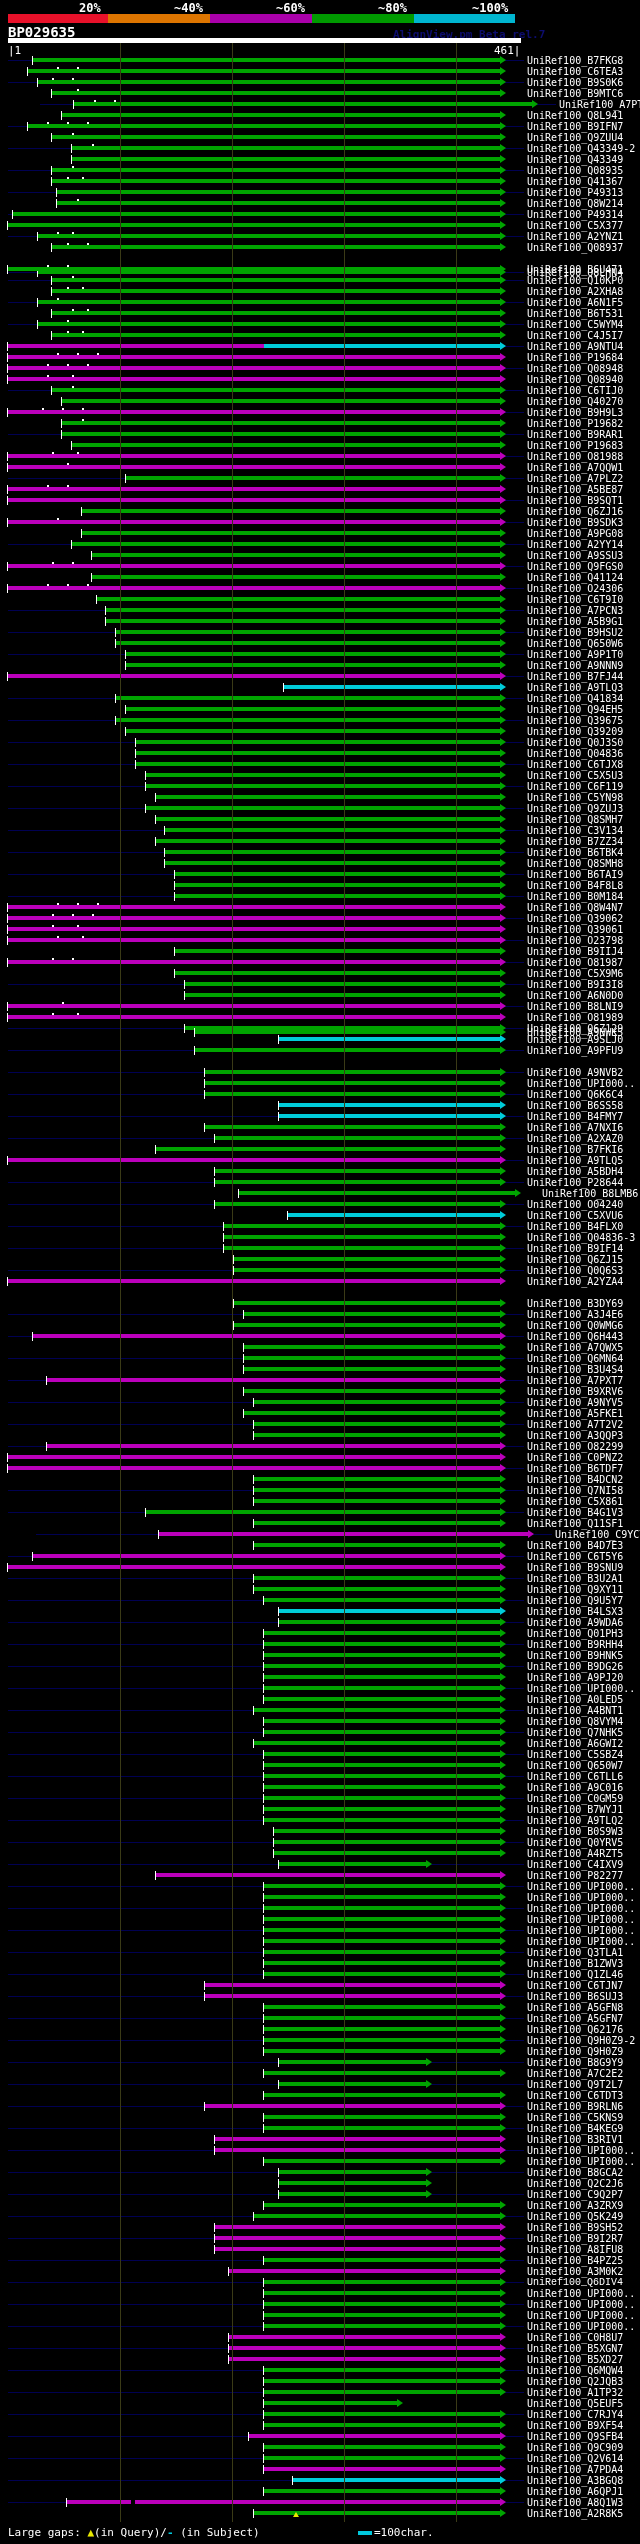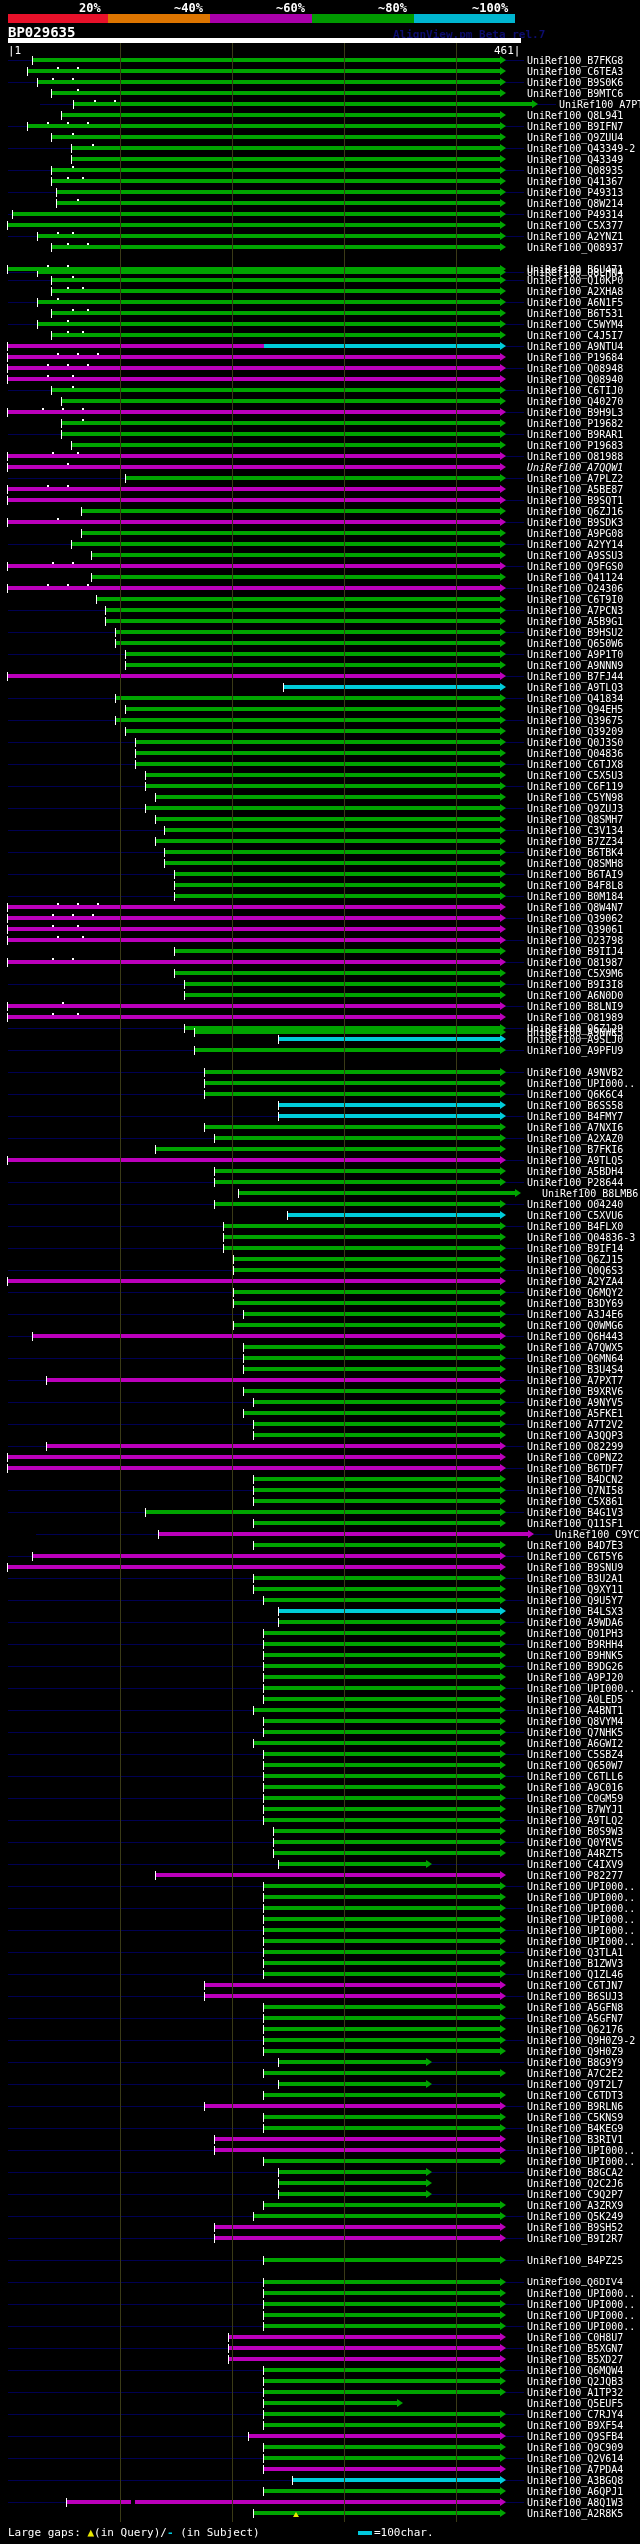--- a/index.html
+++ b/index.html
@@ -345,21 +345,21 @@
       </div>
       <div class="arow" style="top: 396px;">
         <div class="leader"></div>
         <div class="bar" style="left: 8px; width: 492px; background: rgb(187, 0, 187);"></div>
         <div class="start-tick" style="left: 7px;"></div>
         <div class="arrow" style="left: 500px; border-left-color: rgb(187, 0, 187);"></div>
         <div class="mark-wd" style="left: 52.28px;"></div>
         <div class="mark-wd" style="left: 76.88px;"></div>
         <span class="hit-label">UniRef100_O81988</span>
       </div>
-      <div class="arow" style="top: 407px; font-style: italic;">
+      <div class="arow" style="top: 407px;">
         <div class="bar" style="left: 8px; width: 492px; background: rgb(187, 0, 187);"></div>
         <div class="start-tick" style="left: 7px;"></div>
         <div class="arrow" style="left: 500px; border-left-color: rgb(187, 0, 187);"></div>
         <div class="mark-wd" style="left: 67.04px;"></div>
         <span class="hit-label">UniRef100_A7QQW1</span>
       </div>
       <div class="arow" style="top: 418px;">
         <div class="leader"></div>
         <div class="bar" style="left: 126.08px; width: 373.92px; background: rgb(0, 164, 0);"></div>
         <div class="start-tick" style="left: 125.08px;"></div>
@@ -856,27 +856,20 @@
         <div class="start-tick" style="left: 233.32px;"></div>
         <div class="arrow" style="left: 500px; border-left-color: rgb(0, 164, 0);"></div>
         <span class="hit-label">UniRef100_Q0Q6S3</span>
       </div>
       <div class="arow" style="top: 1221px;">
         <div class="bar" style="left: 8px; width: 492px; background: rgb(187, 0, 187);"></div>
         <div class="start-tick" style="left: 7px;"></div>
         <div class="arrow" style="left: 500px; border-left-color: rgb(187, 0, 187);"></div>
         <span class="hit-label">UniRef100_A2YZA4</span>
       </div>
-      <div class="arow" style="top: 1232px;">
-        <div class="leader"></div>
-        <div class="bar" style="left: 234.32px; width: 265.68px; background: rgb(0, 164, 0);"></div>
-        <div class="start-tick" style="left: 233.32px;"></div>
-        <div class="arrow" style="left: 500px; border-left-color: rgb(0, 164, 0);"></div>
-        <span class="hit-label">UniRef100_Q6MQY2</span>
-      </div>
       <div class="arow" style="top: 1243px;">
         <div class="bar" style="left: 234.32px; width: 265.68px; background: rgb(0, 164, 0);"></div>
         <div class="start-tick" style="left: 233.32px;"></div>
         <div class="arrow" style="left: 500px; border-left-color: rgb(0, 164, 0);"></div>
         <span class="hit-label">UniRef100_B3DY69</span>
       </div>
       <div class="arow" style="top: 1254px;">
         <div class="leader"></div>
         <div class="bar" style="left: 244.16px; width: 255.84px; background: rgb(0, 164, 0);"></div>
         <div class="start-tick" style="left: 243.16px;"></div>
@@ -1422,26 +1415,38 @@
         <div class="arrow" style="left: 500px; border-left-color: rgb(187, 0, 187);"></div>
         <span class="hit-label">UniRef100_B9SH52</span>
       </div>
       <div class="arow" style="top: 2178px;">
         <div class="leader"></div>
         <div class="bar" style="left: 214.64px; width: 285.36px; background: rgb(187, 0, 187);"></div>
         <div class="start-tick" style="left: 213.64px;"></div>
         <div class="arrow" style="left: 500px; border-left-color: rgb(187, 0, 187);"></div>
         <span class="hit-label">UniRef100_B9I2R7</span>
       </div>
+      <div class="arow" style="top: 2189px;">
+        <div class="bar" style="left: 214.64px; width: 285.36px; background: rgb(187, 0, 187);"></div>
+        <div class="start-tick" style="left: 213.64px;"></div>
+        <div class="arrow" style="left: 500px; border-left-color: rgb(187, 0, 187);"></div>
+        <span class="hit-label">UniRef100_A8IFU8</span>
+      </div>
       <div class="arow" style="top: 2200px;">
         <div class="leader"></div>
         <div class="bar" style="left: 263.84px; width: 236.16px; background: rgb(0, 164, 0);"></div>
         <div class="start-tick" style="left: 262.84px;"></div>
         <div class="arrow" style="left: 500px; border-left-color: rgb(0, 164, 0);"></div>
         <span class="hit-label">UniRef100_B4PZ25</span>
+      </div>
+      <div class="arow" style="top: 2211px;">
+        <div class="bar" style="left: 229.4px; width: 270.6px; background: rgb(187, 0, 187);"></div>
+        <div class="start-tick" style="left: 228.4px;"></div>
+        <div class="arrow" style="left: 500px; border-left-color: rgb(187, 0, 187);"></div>
+        <span class="hit-label">UniRef100_A3M0K2</span>
       </div>
       <div class="arow" style="top: 2222px; font-family: Liberation Mono, monospace;">
         <div class="leader"></div>
         <div class="bar" style="left: 263.84px; width: 236.16px; background: rgb(0, 164, 0);"></div>
         <div class="start-tick" style="left: 262.84px;"></div>
         <div class="arrow" style="left: 500px; border-left-color: rgb(0, 164, 0);"></div>
         <span class="hit-label">UniRef100_Q6DIV4</span>
       </div>
       <div class="arow" style="top: 2233px;">
         <div class="bar" style="left: 263.84px; width: 236.16px; background: rgb(0, 164, 0);"></div>

